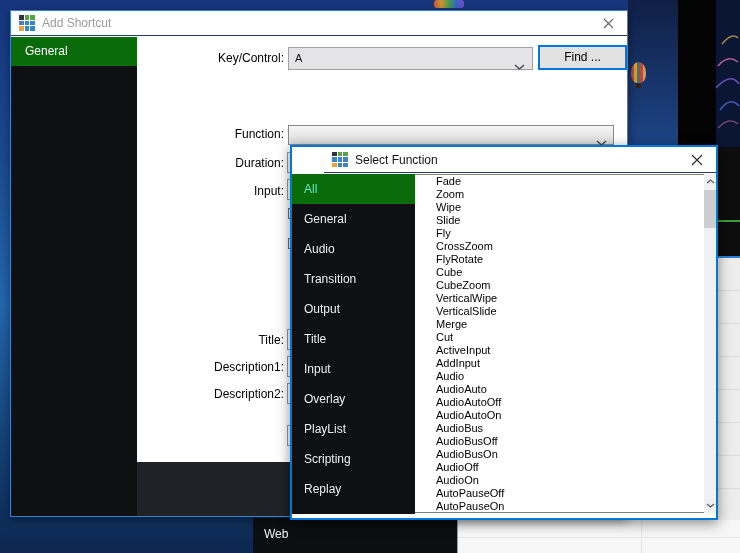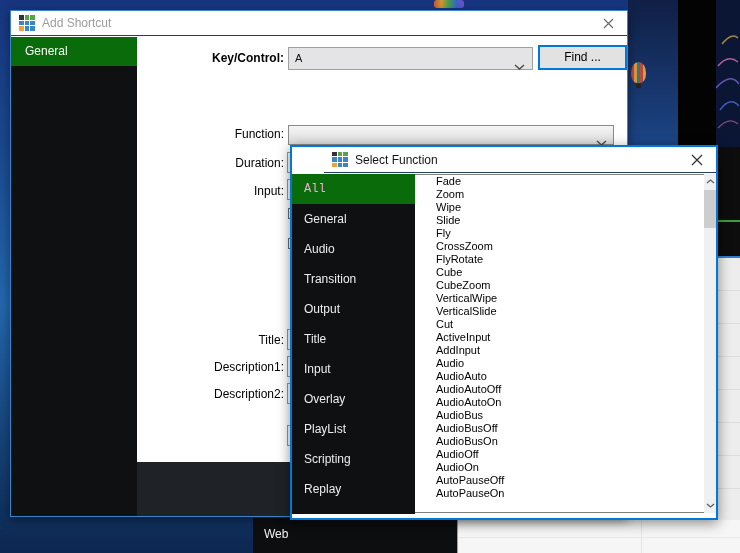--- a/index.html
+++ b/index.html
@@ -48,21 +48,21 @@
   
   .add-shortcut { position:absolute; left:10px; top:10px; width:618px; height:507px;
     background:#fff; border:1px solid #3c82c8; box-shadow:0 3px 10px rgba(0,0,0,.4); z-index:2; }
   .as-titlebar { height:25px; border-bottom:1px solid #25405f; }
   .as-title { margin-left:7px; font-size:12px; color:#9b9b9b; }
   .as-sidebar { position:absolute; left:0; top:26px; bottom:0; width:126px; background:var(--sidebar-black,#0e1012); }
   .as-tab { height:29px; line-height:29px; padding-left:14px; font-size:12px; color:#ededed; }
   .as-tab.selected { background:var(--accent-green,#0a6b0a); color:#fff; }
   .as-footer { position:absolute; left:126px; right:0; bottom:0; height:54px; background:var(--footer-dark,#1f2227); }
   .as-label { position:absolute; left:60px; width:213px; text-align:right; font-size:12px; color:#000; height:14px; }
-  .as-label.bold { font-weight:bold;text-align:right; }
+  .as-label.bold { font-weight:normal;text-align:right; }
   .key-combo { position:absolute; left:277px; top:36px; width:245px; height:23px;
     background:#e4e4e6; border:1px solid #a0a0a0; font-size:11px; line-height:21px; padding-left:6px; color:#111; }
   .key-combo .chev { position:absolute; right:7px; top:8px; }
   .find-btn { position:absolute; left:527px; top:34px; width:89px; height:25px;
     border:2px solid var(--accent-blue,#0078d7); background:#e2e2e2; font-size:12px; color:#000;
     text-align:center; line-height:21px; }
   .fn-combo { position:absolute; left:277px; top:114px; width:326px; height:20px;
     background:linear-gradient(#f5f5f5,#dcdcdc); border:1px solid #898989; }
   .fn-combo .chev { position:absolute; right:6px; top:6px; }
   .fld-sliver { position:absolute; left:276px; width:4px; height:21px; background:#fff;
@@ -70,21 +70,21 @@
   .chk-sliver { position:absolute; left:277px; width:3px; height:11px; background:#fff;
     border:1px solid #707070; border-right:none; }
 
   
   .select-function { position:absolute; left:290px; top:145px; width:428px; height:375px;
     background:#fff; border:2px solid var(--accent-blue,#0078d7); box-shadow:0 3px 12px rgba(0,0,0,.45); z-index:3; }
   .sf-titlebar { height:26px; border-bottom:1px solid #25405f;margin-left:32px; }
   .sf-title { margin-left:7px; font-size:12px; color:#141414; }
   .sf-sidebar { position:absolute; left:0; top:27px; width:123px; height:340px; background:var(--sidebar-black,#0e1012); }
   .sf-cat { height:30px; line-height:30px; padding-left:12px; font-size:12px; color:#ededed; }
-  .sf-cat.selected { background:var(--accent-green,#0a6b0a); color:#f9a8d4;font-family:Liberation Mono, monospace; }
+  .sf-cat.selected { background:var(--accent-green,#0a6b0a); color:#5eead4; }
   .sf-list { position:absolute; left:123px; top:27px; width:289px; height:339px; background:#fff;
     border-top:1px solid #7f7f7f; border-bottom:1px solid #7f7f7f; overflow:hidden; }
   .sf-item { height:13px; line-height:13px; font-size:11px; padding-left:21px; color:#000; white-space:nowrap; }
   .sf-scrollbar { position:absolute; left:412px; top:27px; width:12px; height:339px; background:#f0f0f0; }
   .sb-btn { position:absolute; left:0; width:12px; height:15px; display:flex; align-items:center; justify-content:center; }
   .sb-up { top:0; } .sb-down { bottom:0; }
   .sb-thumb { position:absolute; left:0; top:16px; width:12px; height:38px; background:#cdcdcd; }
 </style>
 </head>
 <body>
@@ -224,20 +224,21 @@
         <div class="sf-item">Zoom</div>
         <div class="sf-item">Wipe</div>
         <div class="sf-item">Slide</div>
         <div class="sf-item">Fly</div>
         <div class="sf-item">CrossZoom</div>
         <div class="sf-item">FlyRotate</div>
         <div class="sf-item">Cube</div>
         <div class="sf-item">CubeZoom</div>
         <div class="sf-item">VerticalWipe</div>
         <div class="sf-item">VerticalSlide</div>
+        <div class="sf-item">Merge</div>
         <div class="sf-item">Cut</div>
         <div class="sf-item">ActiveInput</div>
         <div class="sf-item">AddInput</div>
         <div class="sf-item">Audio</div>
         <div class="sf-item">AudioAuto</div>
         <div class="sf-item">AudioAutoOff</div>
         <div class="sf-item">AudioAutoOn</div>
         <div class="sf-item">AudioBus</div>
         <div class="sf-item">AudioBusOff</div>
         <div class="sf-item">AudioBusOn</div>

